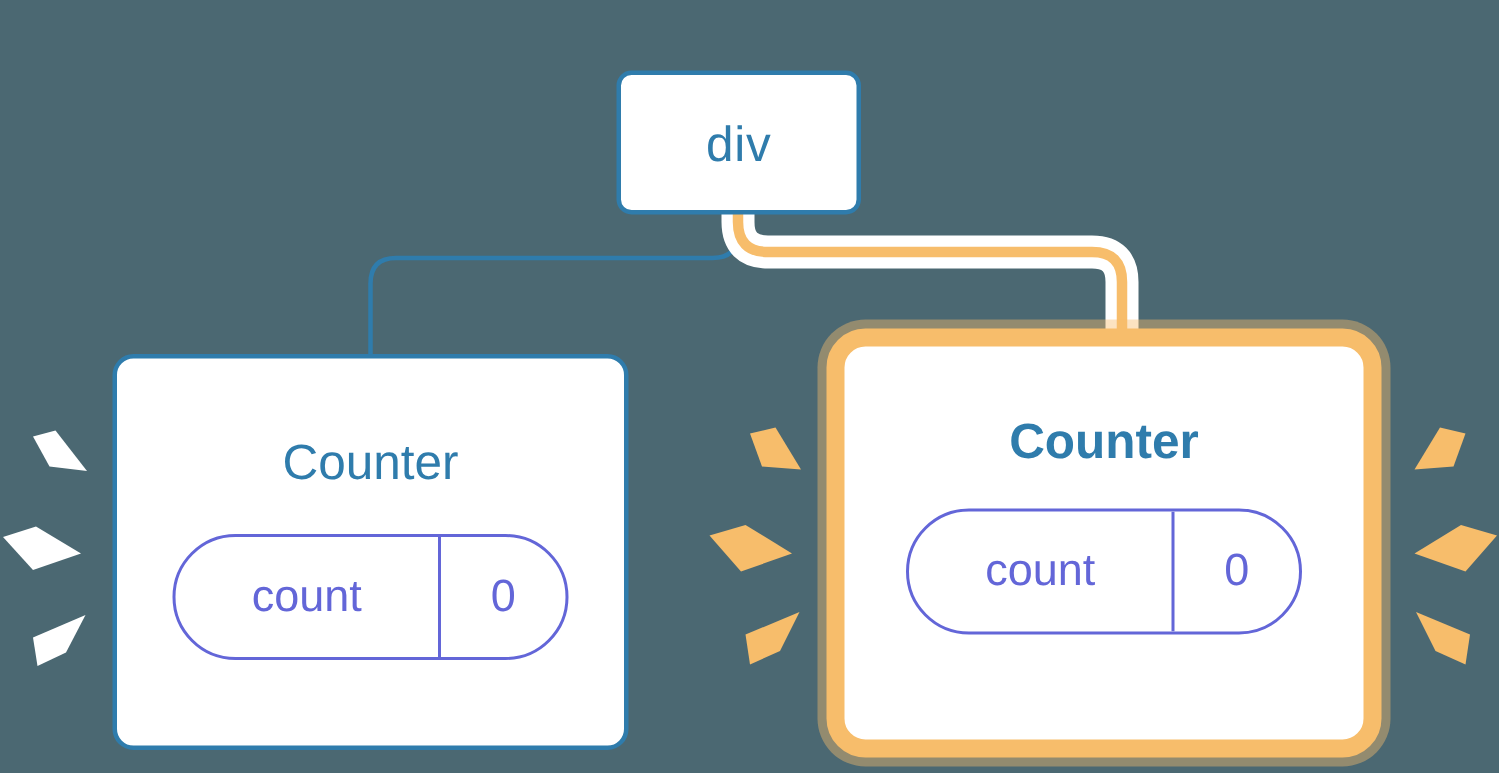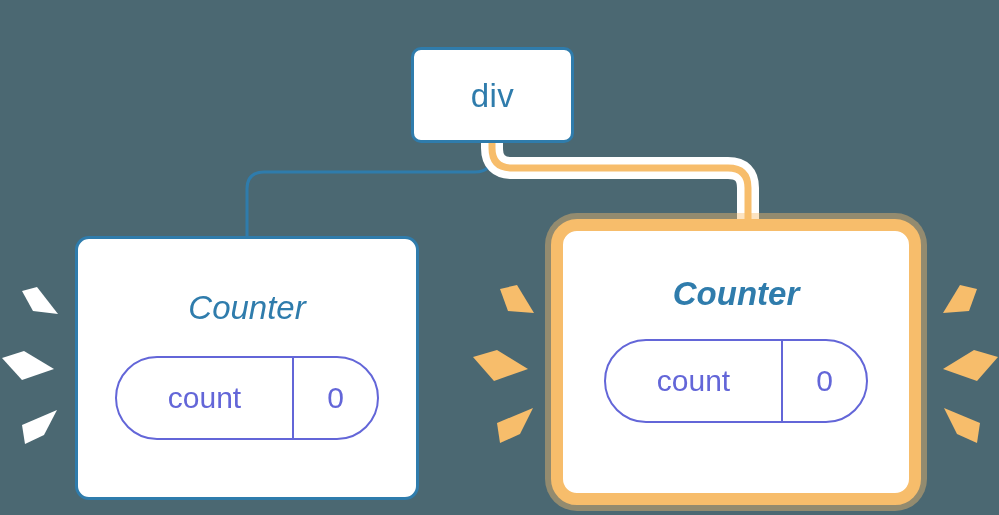--- a/index.html
+++ b/index.html
@@ -67,21 +67,20 @@
     width: 370px;
     height: 286px;
     border: 12px solid #f7bd6b;
     border-radius: 26px;
     box-shadow: 0 0 0 6px rgba(247,189,107,0.42);
   }
   .counter-title {
     font-size: 33px;
     color: #2f7cac;
     line-height: 1;
-    font-style: italic;
   }
   #counter-left .counter-title {
     margin-top: 52px;
     font-weight: 400;
   }
   #counter-right .counter-title {
     margin-top: 46px;
     font-weight: 700;
   }
 

